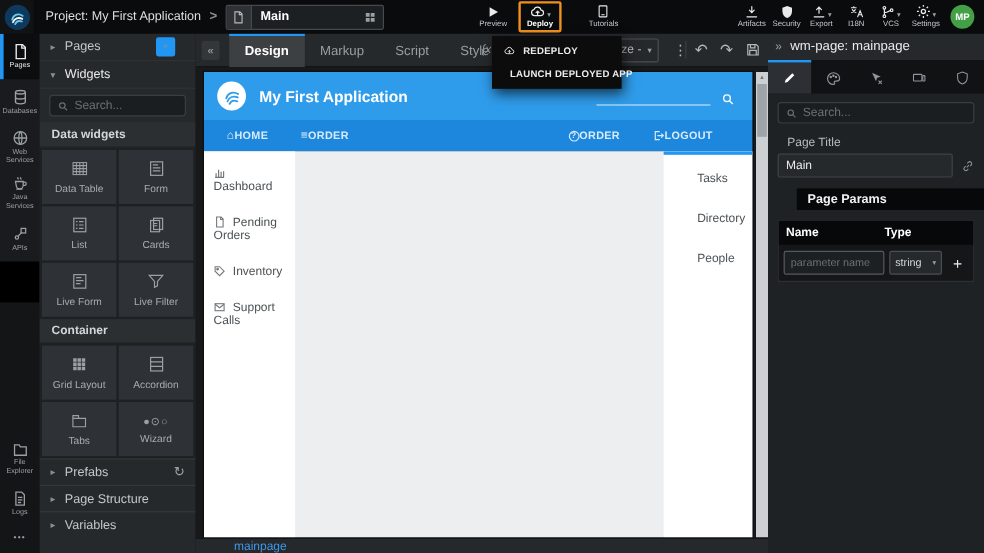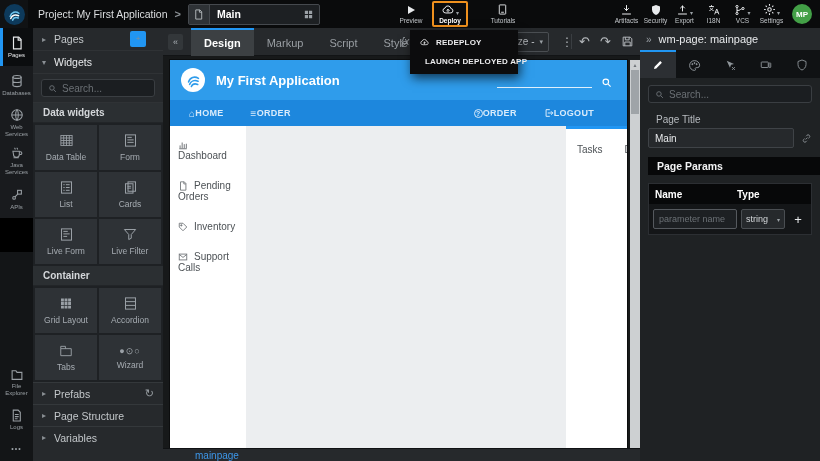--- a/index.html
+++ b/index.html
@@ -102,21 +102,21 @@
   .app-search .uline{width:95px;height:15px;border-bottom:1px solid rgba(255,255,255,.85)}
   .app-nav{height:26px;background:#1d87dd;display:flex;align-items:center;padding:0 19px;gap:27px;font-size:9px;font-weight:bold;letter-spacing:.3px;color:#d9ebfb}
   .nav-item{display:flex;align-items:center;gap:0}
   .nav-item .gi{font-size:10px}
   .nav-right{margin-left:auto;display:flex;gap:27px;margin-right:14px}
   .qcircle{width:9px;height:9px;border:1px solid #d9ebfb;border-radius:50%;font-size:7px;line-height:8px;text-align:center;display:inline-block}
   .app-body{flex:1;display:flex;background:#eceef0;overflow:hidden}
   .app-menu{width:76px;background:#fff;padding:13px 8px;display:flex;flex-direction:column;gap:19px;font-size:10px;color:#4c5155}
   .app-menu .mi svg{display:inline-block;vertical-align:-2px;margin-right:6px;color:#75797d}
   .app-main{flex:1}
-  .app-side{width:61px;background:#fff;border-top:3px solid #2196f3;padding:15px 11px;display:flex;flex-direction:row;gap:22px;font-size:10px;color:#4c5155}
+  .app-side{width:74px;background:#fff;border-top:3px solid #2196f3;padding:15px 28px;display:flex;flex-direction:column;gap:22px;font-size:10px;color:#4c5155}
   #cscroll{position:absolute;top:4px;right:0;bottom:0;width:10px;background:#cdd0d2}
   #cscroll .sb-arrow{height:10px;text-align:center;font-size:5px;color:#70757a;line-height:10px}
   #cscroll .sb-thumb{position:absolute;left:1px;right:1px;top:10px;height:44px;background:#9fa4a8}
 
   
   #statusbar{left:163px;top:448px;width:477px;height:13px;background:#26292c;border-top:1px solid #101214;display:flex;align-items:center}
   #statusbar span{font-size:10px;color:#3d96e8;margin-left:32px}
 
   
   #inspector{left:640px;top:28px;width:180px;bottom:0;background:#1f2224;display:flex;flex-direction:column}
@@ -124,21 +124,21 @@
   .insp-header .gi-collR{color:#9aa0a5;font-size:10px}
   .insp-title{font-size:11px;color:#e8eaec}
   .insp-tabs{height:28px;min-height:28px;background:#101214;display:flex}
   .insp-tab{width:36px;display:flex;align-items:center;justify-content:center;color:#8f959a;border-top:2px solid transparent}
   .insp-tab.active{background:#2c2f33;color:#fff;border-top-color:#2196f3}
   .insp-search{padding:7px 8px 5px}
   .insp-label{font-size:10px;color:#b8bcc0;padding:6px 16px 3px}
   .insp-inputrow{display:flex;align-items:center;padding:0 8px;gap:7px}
   .insp-input{flex:1;height:20px;background:#26292c;border:1px solid #3f4347;border-radius:2px;color:#e8eaec;font-size:10px;padding:0 6px;font-family:"Liberation Sans",sans-serif;outline:none}
   .link-ico{color:#8a8f94}
-  .insp-section{height:18px;min-height:18px;background:#070809;display:flex;align-items:center;padding-left:9px;font-size:10.5px;font-weight:bold;color:#f2f3f4;margin:9px 0 0 8px}
+  .insp-section{height:18px;min-height:18px;background:#070809;display:flex;align-items:center;padding-left:9px;font-size:10.5px;font-weight:bold;color:#f2f3f4;margin:9px 0 0 24px}
   .ptable{margin:8px 8px 0;background:#141618;border:1px solid #2c2f33}
   .pt-head{display:flex;background:#070809;height:20px;align-items:center;font-size:10px;font-weight:bold;color:#fff}
   .pt-head .c1{width:88px;padding-left:6px}
   .pt-head .c2{flex:1}
   .pt-row{display:flex;align-items:center;padding:5px 4px;gap:4px}
   .pt-input{width:84px;height:20px;background:#1d2023;border:1px solid #55595e;border-radius:2px;color:#c6c9cc;font-size:9px;padding:0 5px;font-family:"Liberation Sans",sans-serif;outline:none}
   .pt-input::placeholder{color:#6b7075}
   .pt-select{width:44px;height:20px;background:#26292c;border:1px solid #4a4e52;border-radius:2px;display:flex;align-items:center;justify-content:space-between;padding:0 4px;font-size:9px;color:#d4d7da}
   .pt-select .gi-caret{font-size:6px;color:#9aa0a5}
   .pt-add{margin-left:2px;color:#e8eaec;font-size:13px;width:14px;text-align:center}

